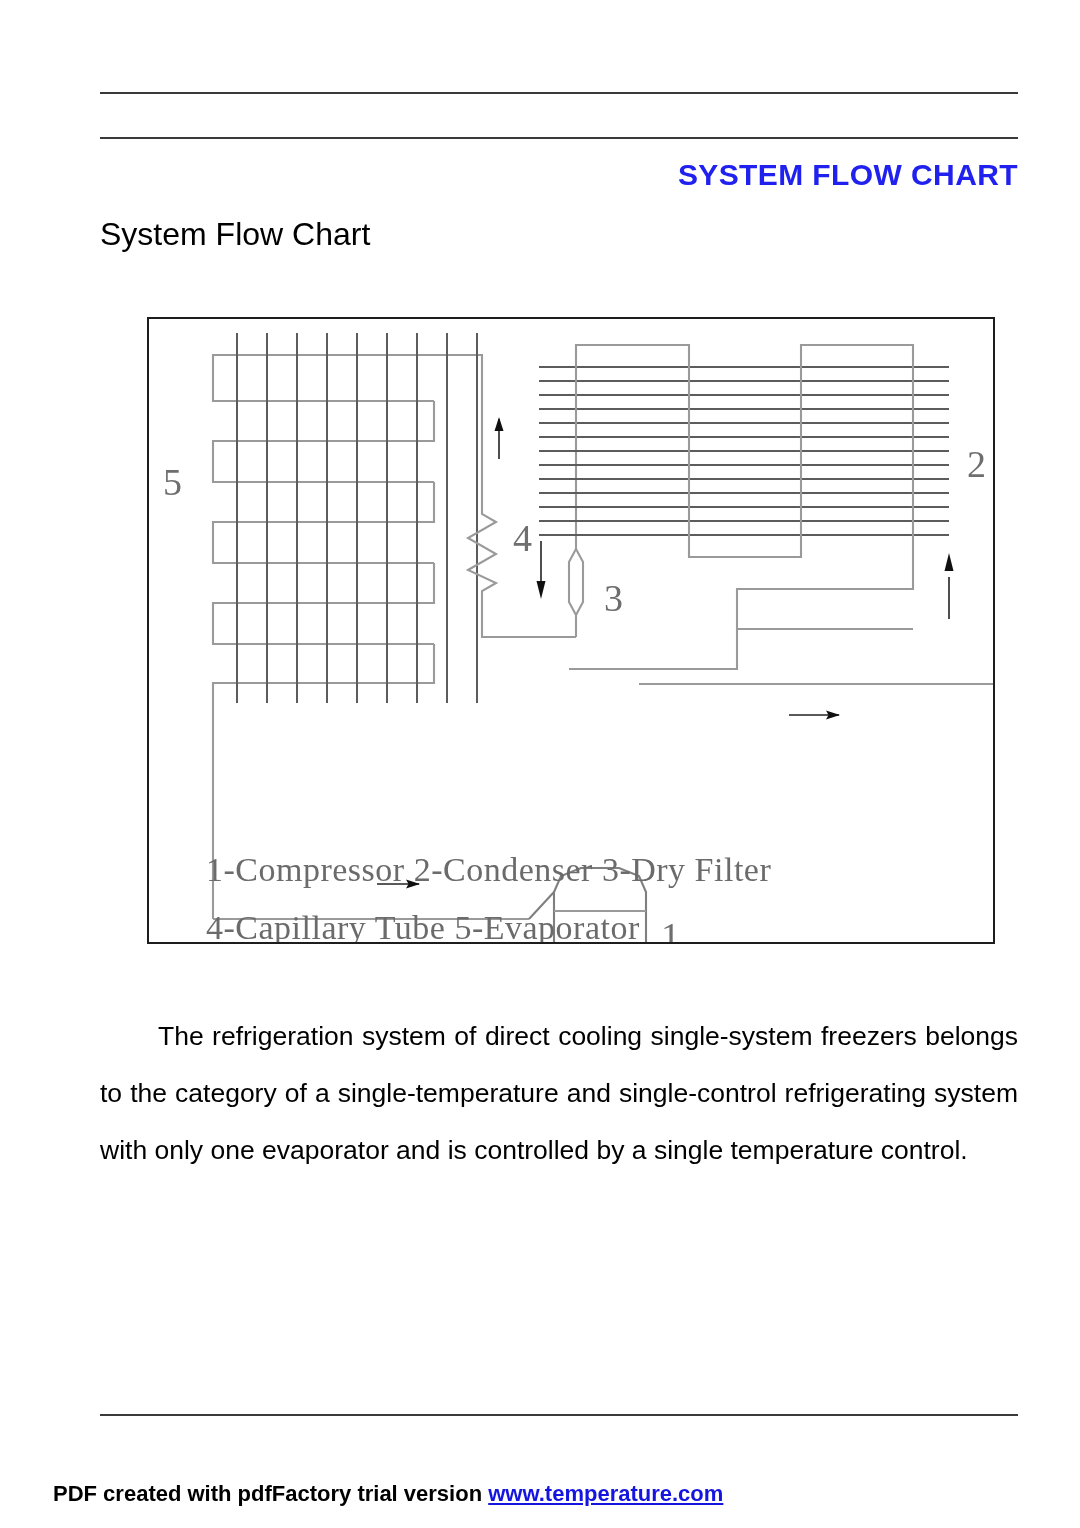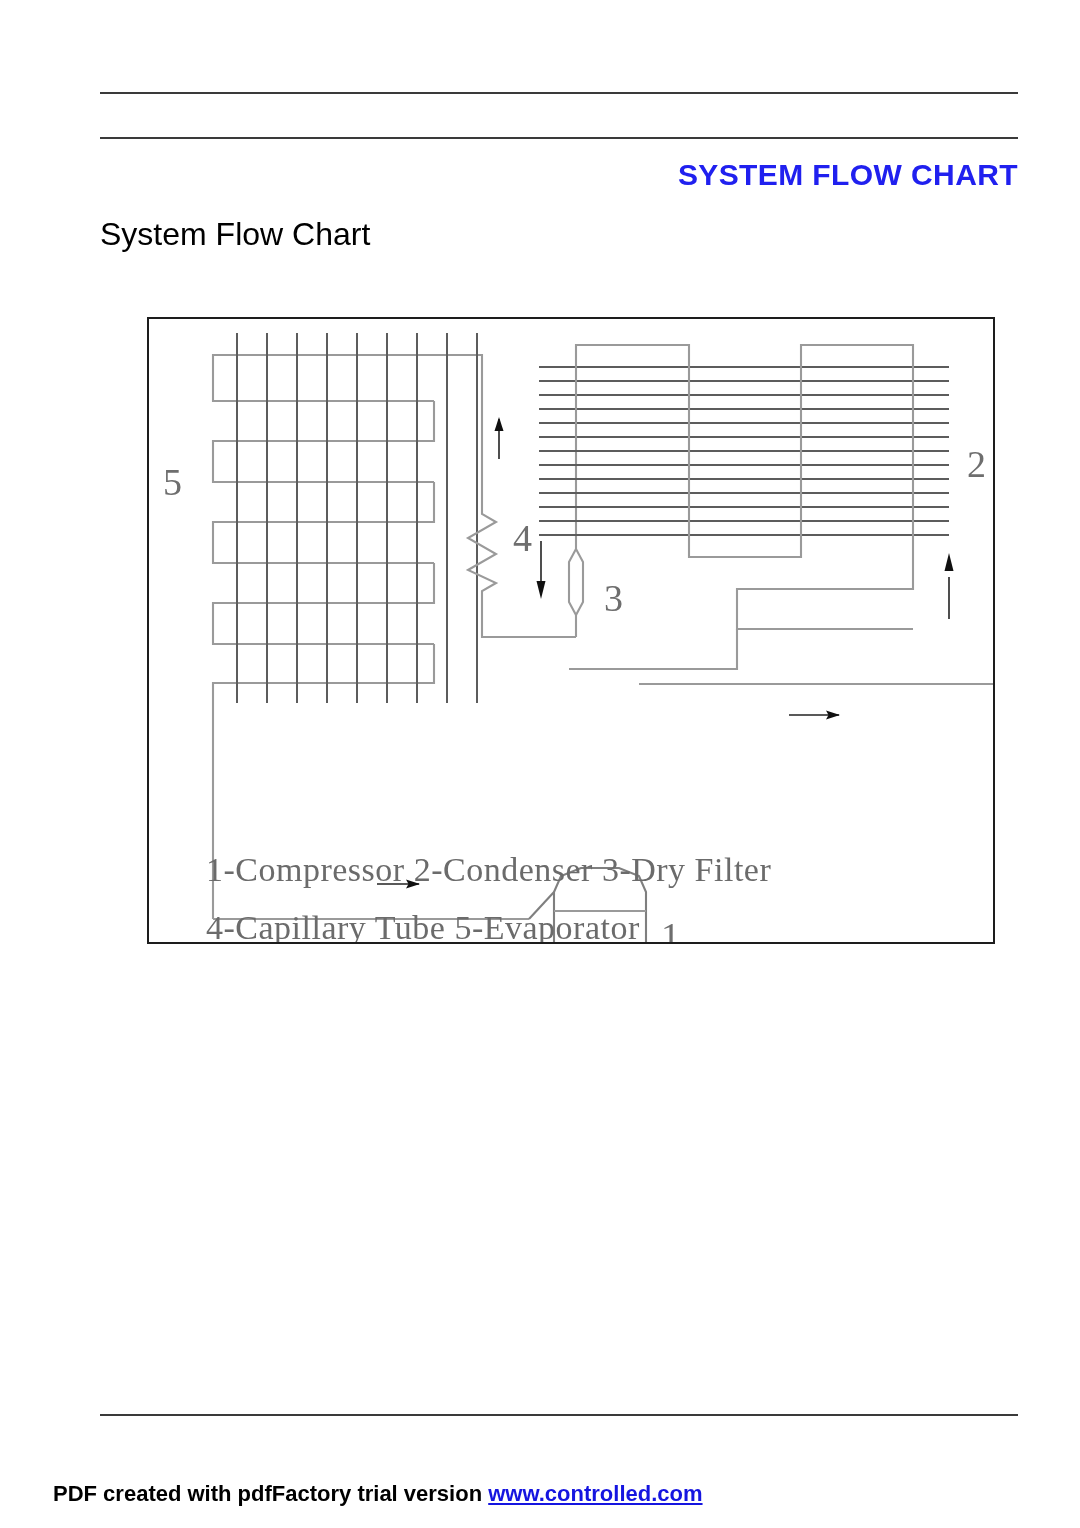--- a/index.html
+++ b/index.html
@@ -247,21 +247,22 @@
         <text x="512" y="630" font-family="'Liberation Serif', serif" font-size="38" fill="#6e6e6e">1</text>
       </g>
 
       <g>
         <text x="57" y="562" font-family="'Liberation Serif', serif" font-size="34" letter-spacing="0.5" fill="#6b6b6b">1-Compressor    2-Condenser   3-Dry Filter</text>
         <text x="57" y="620" font-family="'Liberation Serif', serif" font-size="34" letter-spacing="0.5" fill="#6b6b6b">4-Capillary Tube   5-Evaporator</text>
       </g>
     </svg>
   </div>
 
+  <div class="body-text">The refrigeration system of direct cooling single-system freezers belongs to the category of a single-temperature and single-control refrigerating system with only one evaporator and is controlled by a single temperature control.</div>
 
   <div class="rule-footer"></div>
 
 
   <div class="watermark">
-    <span>PDF created with pdfFactory trial version </span><span class="wm-link">www.controlled.com</span>
+    <span>PDF created with pdfFactory trial version </span><span class="wm-link">www.temperature.com</span>
   </div>
 
 </div>
 
 </body></html>

